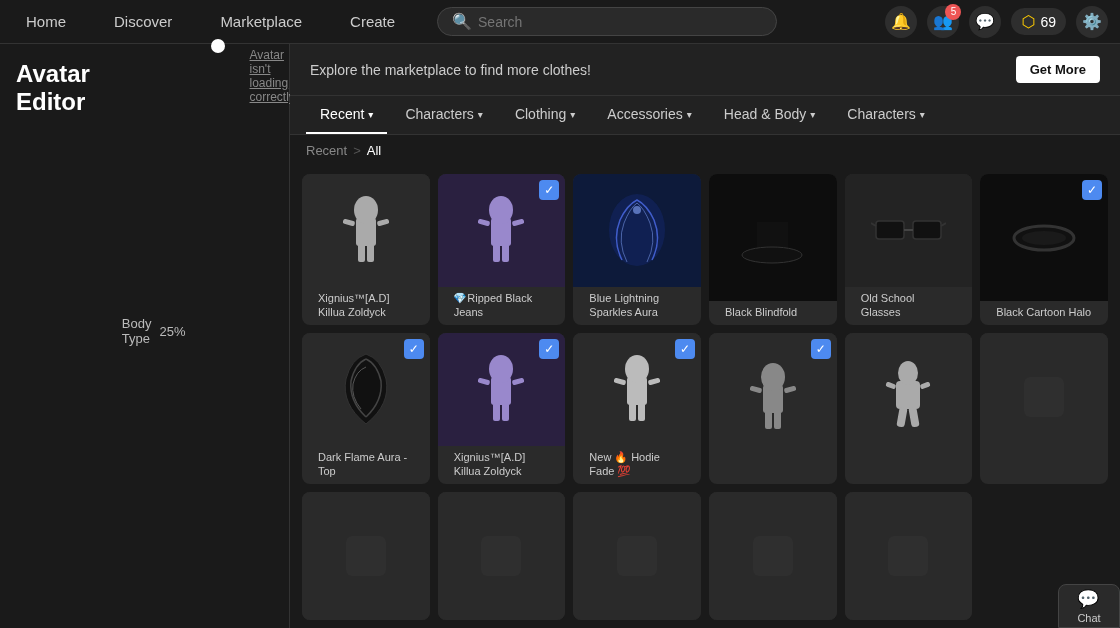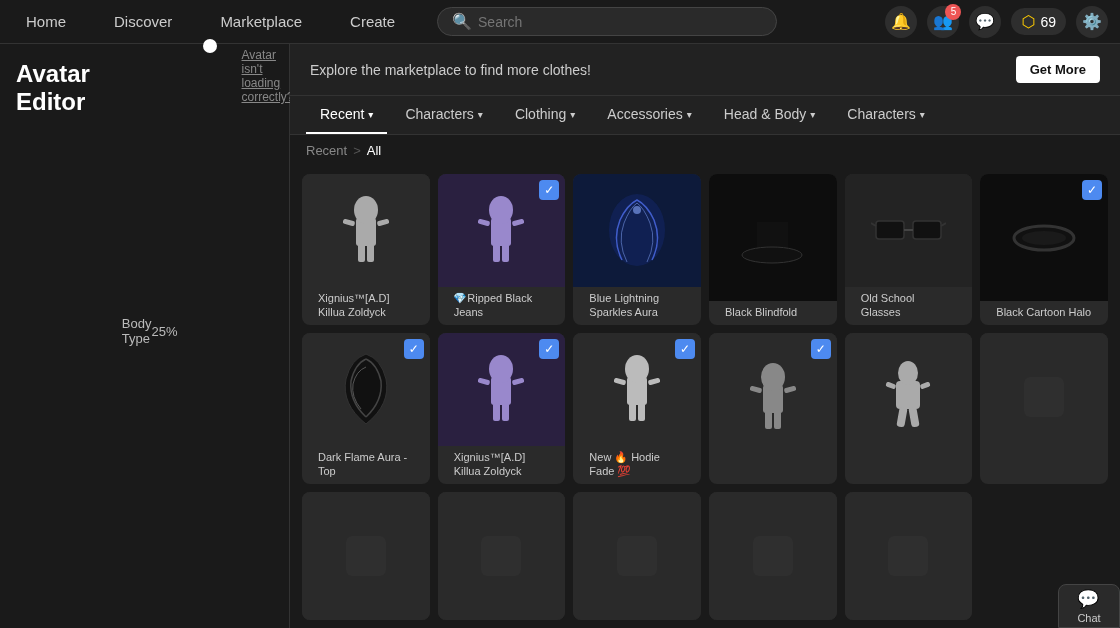--- a/index.html
+++ b/index.html
@@ -119,20 +119,21 @@
       border-radius: 4px;
       padding: 2px 8px;
       font-size: 13px;
       color: #ccc;
       cursor: pointer;
     }
     .body-type-row {
       display: flex;
       align-items: center;
       padding: 0 16px 2px;
+      gap: 8px;
     }
     .body-type-label { font-size: 13px; color: #bbb; flex: 1; }
     .body-type-pct { font-size: 13px; color: #bbb; }
     .slider-row { padding: 0 16px 8px; }
     .slider-track {
       width: 100%;
       height: 4px;
       background: #444;
       border-radius: 2px;
       position: relative;

